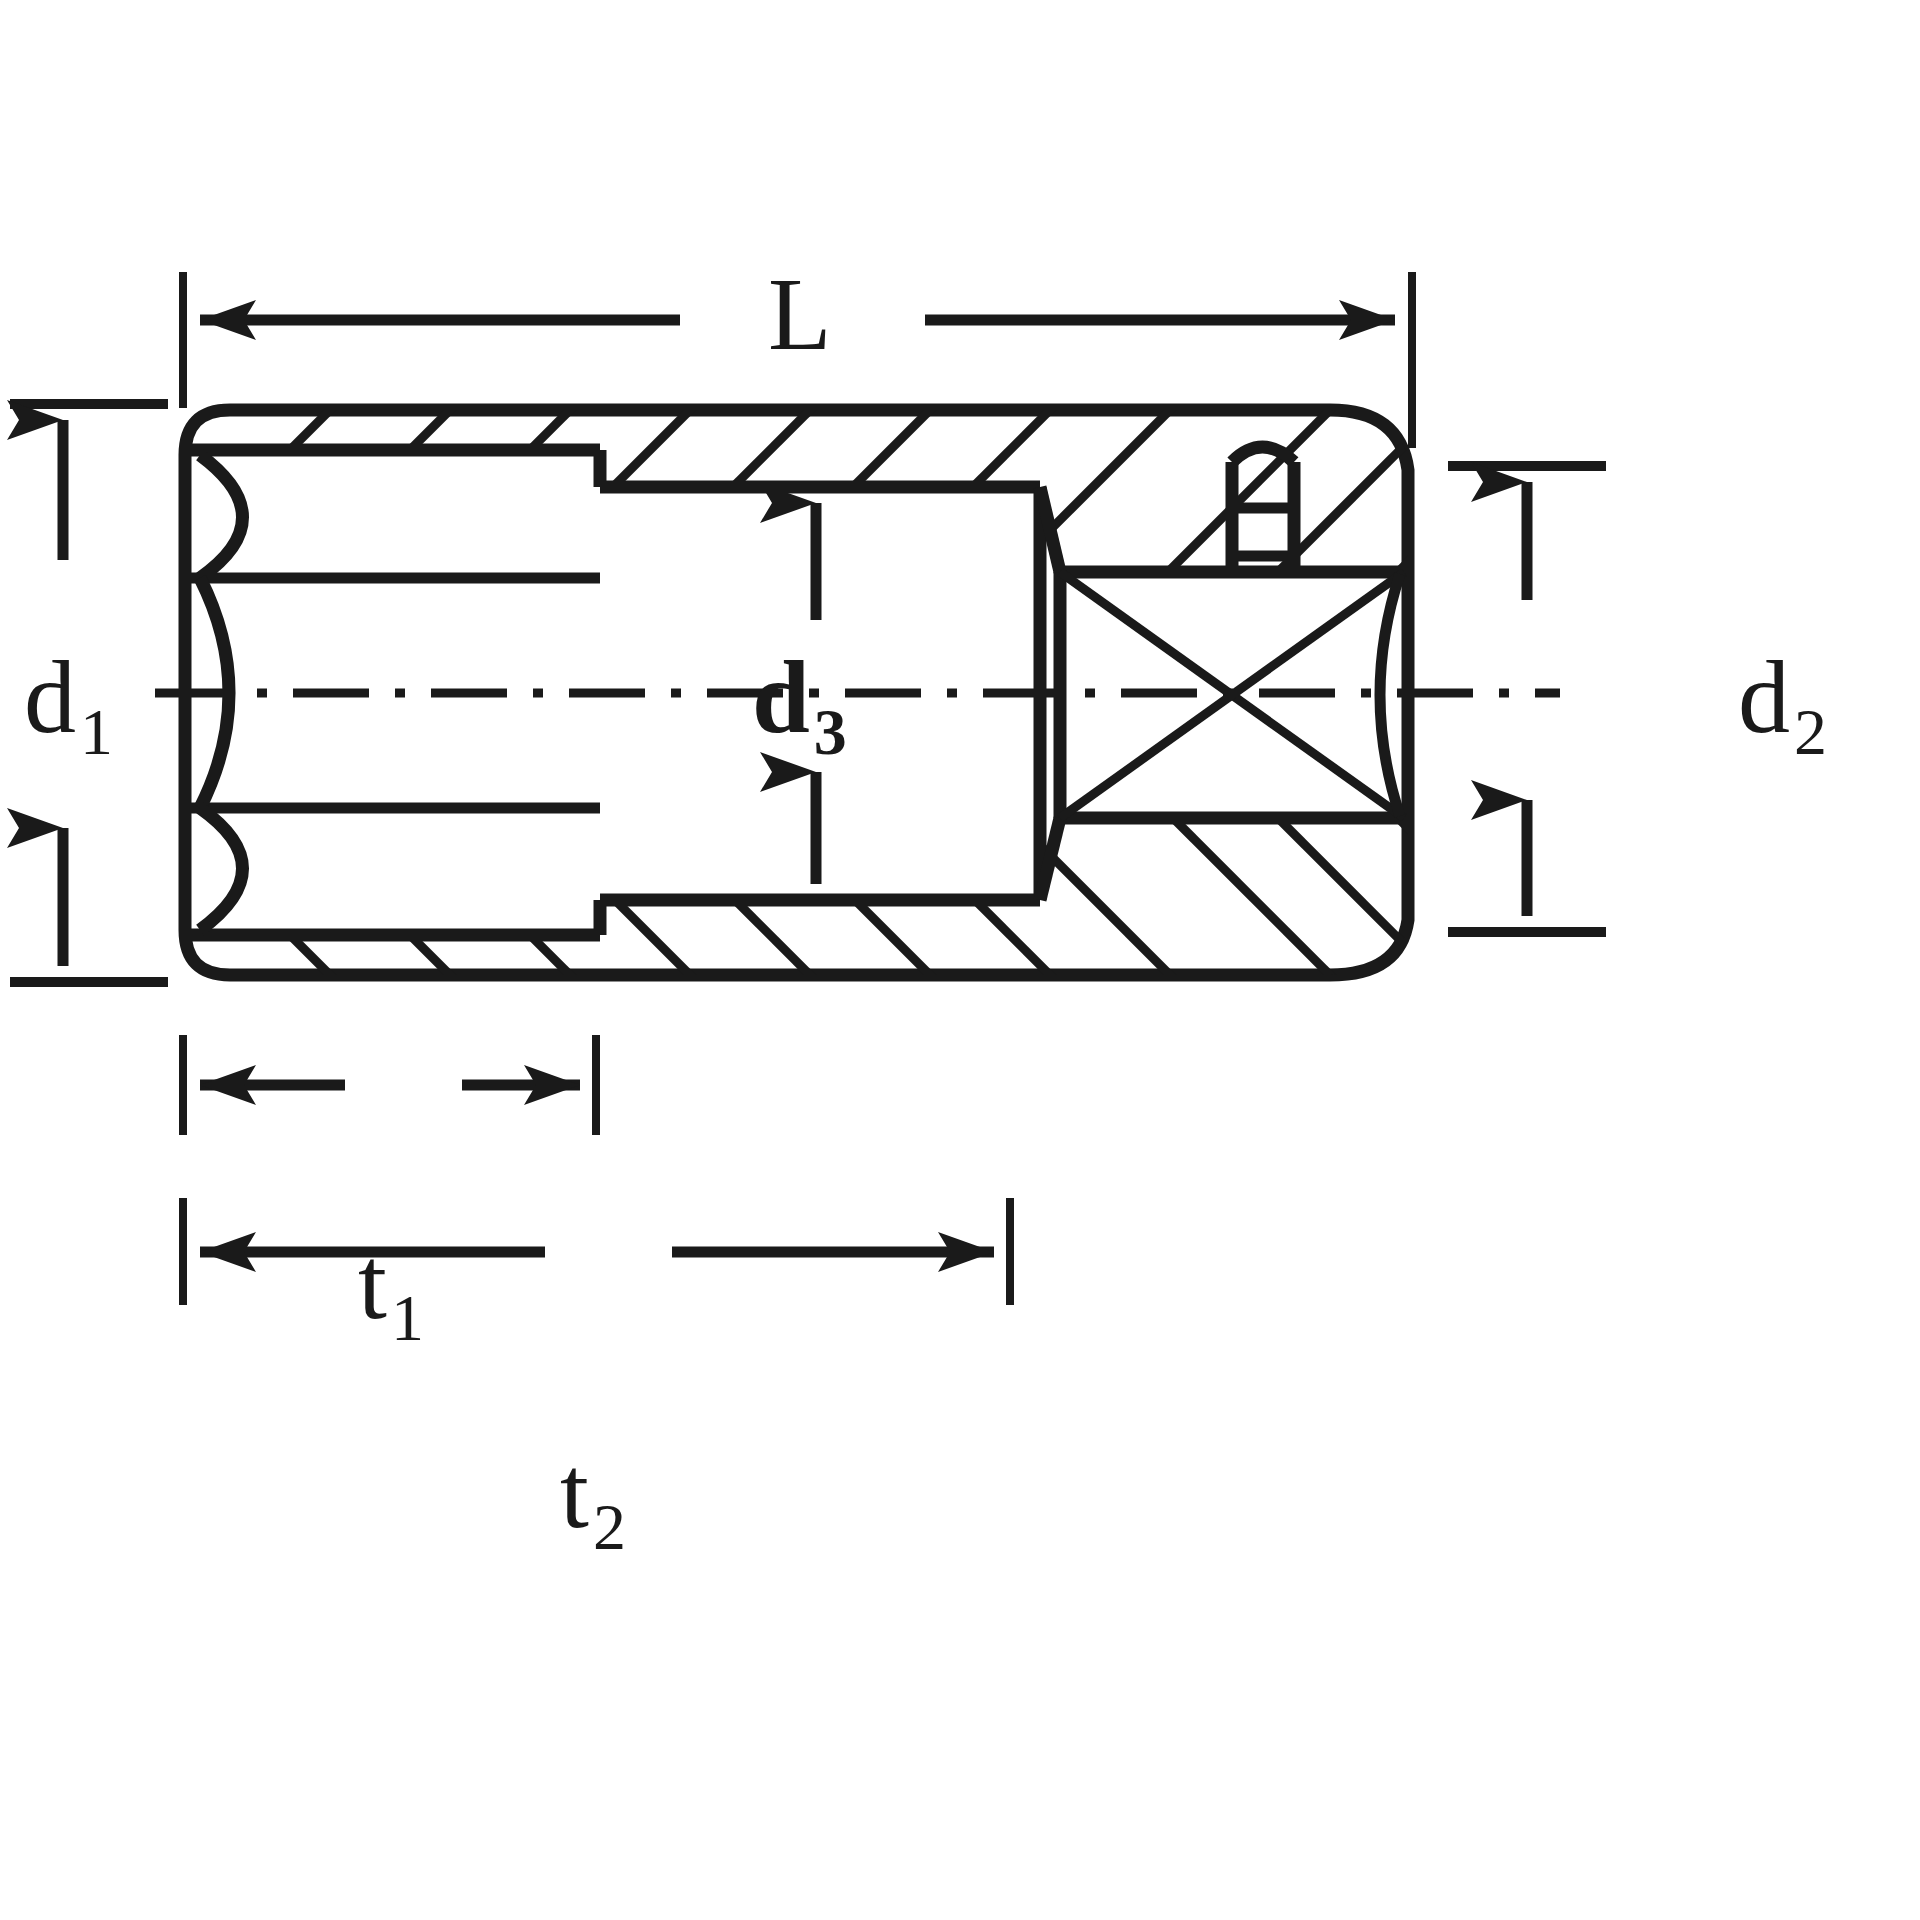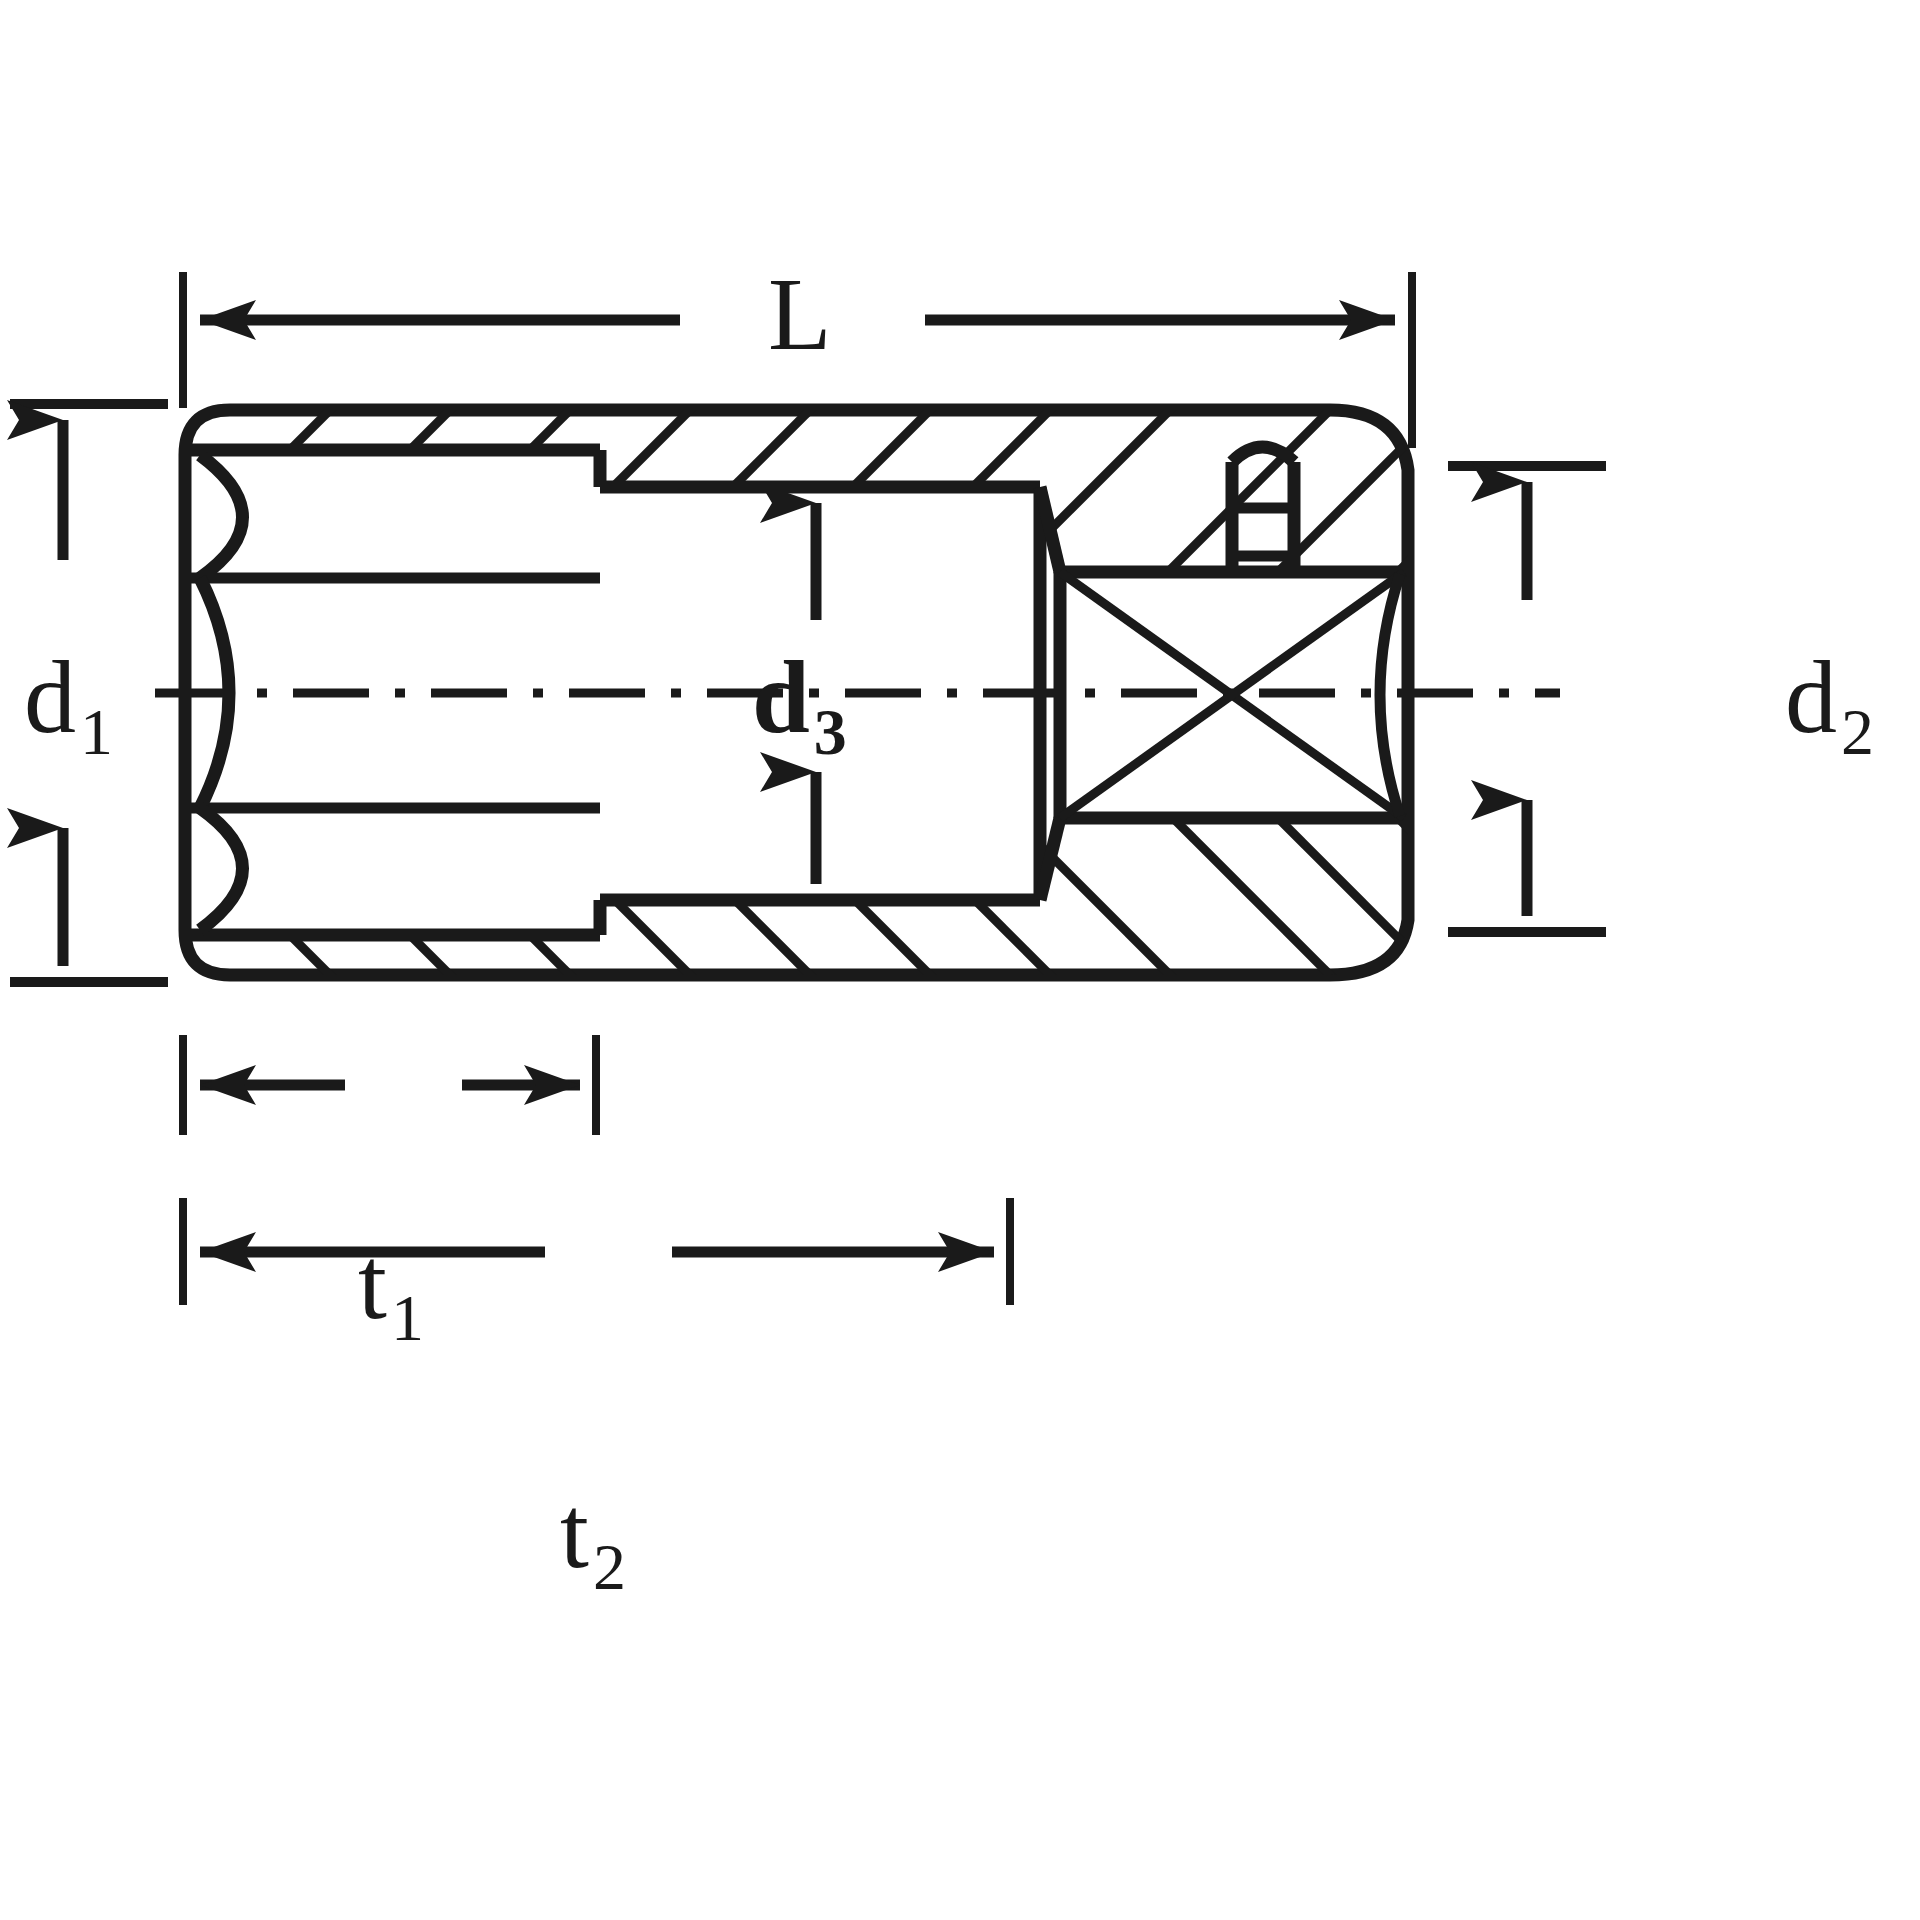--- a/index.html
+++ b/index.html
@@ -41,24 +41,24 @@
   }
   .dim-label .sub {
     font-size: 66px;
     vertical-align: sub;
     position: relative;
     top: 18px;
     left: 4px;
   }
   .label-L  { left: 768px;  top: 262px; }
   .label-d1 { left: 24px;    top: 645px; font-family: Liberation Serif, serif; }
-  .label-d2 { left: 1738px; top: 645px; margin-left: 47px; }
+  .label-d2 { left: 1738px; top: 645px; }
   .label-d3 { left: 752px;  top: 645px; font-weight: bold; }
   .label-t1 { left: 358px;  top: 1231px; }
-  .label-t2 { left: 560px;  top: 1480px; text-align: right; }
+  .label-t2 { left: 560px;  top: 1440px; text-align: right; }
 </style>
 </head>
 <body>
 
 <div id="drawing-root">
 
   <svg class="sheet" viewBox="0 0 1920 1920">
     <defs>
 
       <marker id="arrL" markerWidth="60" markerHeight="40" refX="56" refY="20" orient="auto" markerUnits="userSpaceOnUse">

